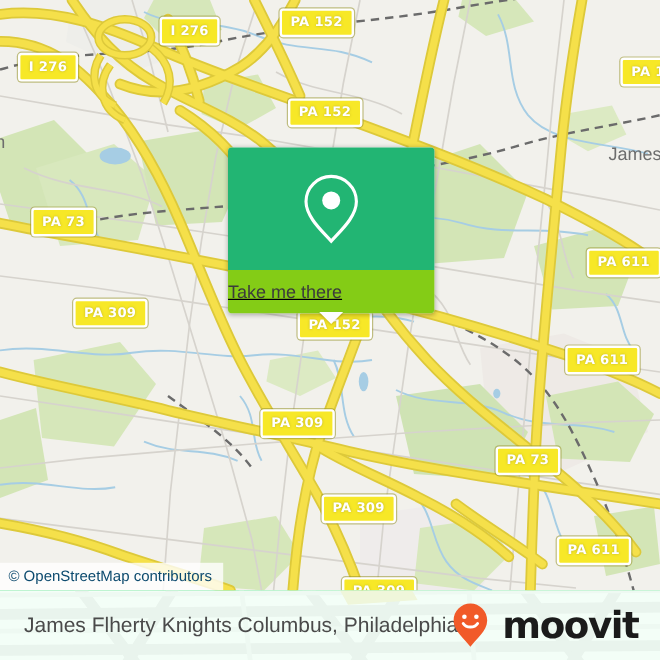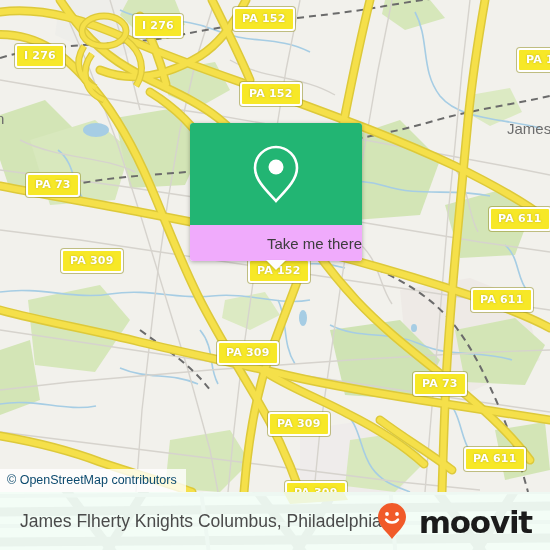--- a/index.html
+++ b/index.html
@@ -98,25 +98,26 @@
     height: 102px;
     border-radius: 3px 3px 0 0;
     display: flex;
     align-items: center;
     justify-content: center;
   }
   .popup-pin svg { display: block; }
   .popup-foot {
     position: relative;
     height: 36px;
-    background: #f0abfc;
+    background: #84cc16;
     border-radius: 0 0 3px 3px;
     display: flex;
     align-items: center;
-    justify-content: flex-end;
+    justify-content: flex-start;
+    text-decoration: underline;
   }
   .popup-foot-label {
     color: #3c3c3c;
     font-family: "Liberation Sans", sans-serif;
     font-size: 15px;
   }
   .popup-tail {
     position: absolute;
     left: 50%;
     bottom: -9px;

